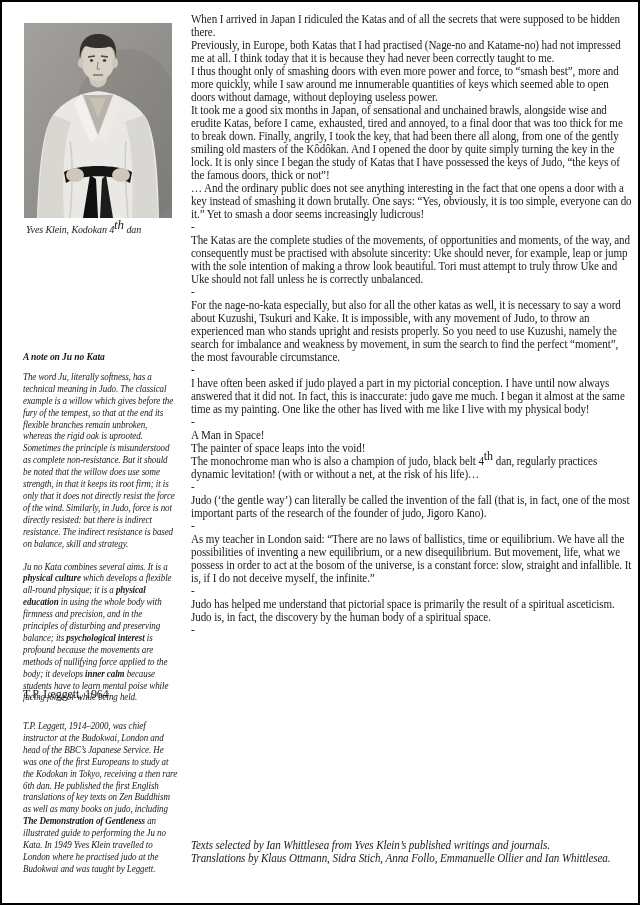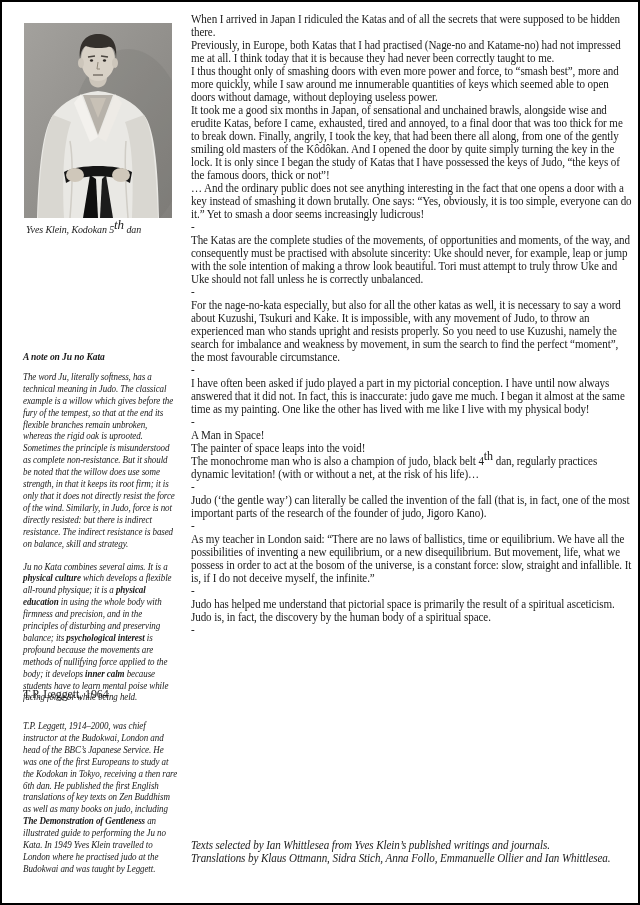--- a/index.html
+++ b/index.html
@@ -90,21 +90,21 @@
       <path d="M102 118 C100 140 102 170 104 195" stroke="#d0cdc6" stroke-width="1.5" fill="none"></path>
 
       <path d="M40 149 C55 141 93 141 108 149 L106 160 C92 151 56 151 42 160 Z" fill="#151515"></path>
       <path d="M66 152 L59 195 L74 195 L72 156 Z" fill="#0f0f0f"></path>
       <path d="M82 152 L89 195 L76 195 L78 156 Z" fill="#1c1c1c"></path>
       <ellipse cx="51" cy="152" rx="9" ry="7" fill="#cfc7ba"></ellipse>
       <ellipse cx="97" cy="152" rx="9" ry="7" fill="#cfc7ba"></ellipse>
     </svg>
   </figure>
 
-  <div class="caption"><span>Yves Klein, Kodokan 5</span><sup>th</sup><span> dan</span></div>
+  <div class="caption"><span>Yves Klein, Kodokan 4</span><sup>th</sup><span> dan</span></div>
 
   <div class="sidebar-note">
     <div class="note-heading">A note on Ju no Kata</div>
     <div>
         <p class="spara"><span>The word Ju, literally softness, has a technical meaning in Judo. The classical example is a willow which gives before the fury of the tempest, so that at the end its flexible branches remain unbroken, whereas the rigid oak is uprooted. Sometimes the principle is misunderstood as complete non-resistance. But it should be noted that the willow does use some strength, in that it keeps its root firm; it is only that it does not directly resist the force of the wind. Similarly, in Judo, force is not directly resisted: but there is indirect resistance. The indirect resistance is based on balance, skill and strategy.</span></p>
         <p class="spara"><span>Ju no Kata combines several aims. It is a </span><b>physical culture</b><span> which develops a flexible all-round physique; it is a </span><b>physical education</b><span> in using the whole body with firmness and precision, and in the principles of disturbing and preserving balance; its </span><b>psychological interest</b><span> is profound because the movements are methods of nullifying force applied to the body; it develops </span><b>inner calm</b><span> because students have to learn mental poise while facing force or while being held.</span></p>
       </div>
   </div>
 
   <div class="signature">T.P. Leggett, 1964</div>

